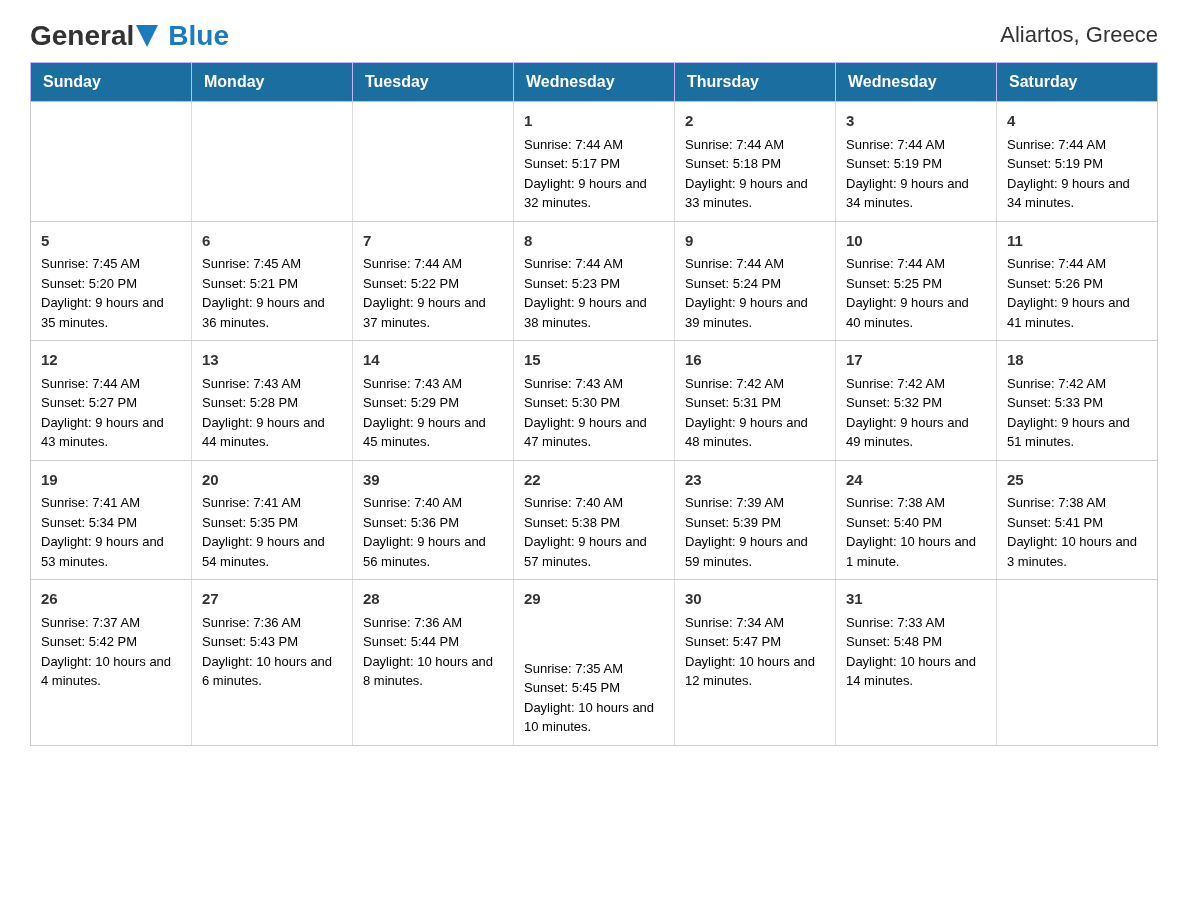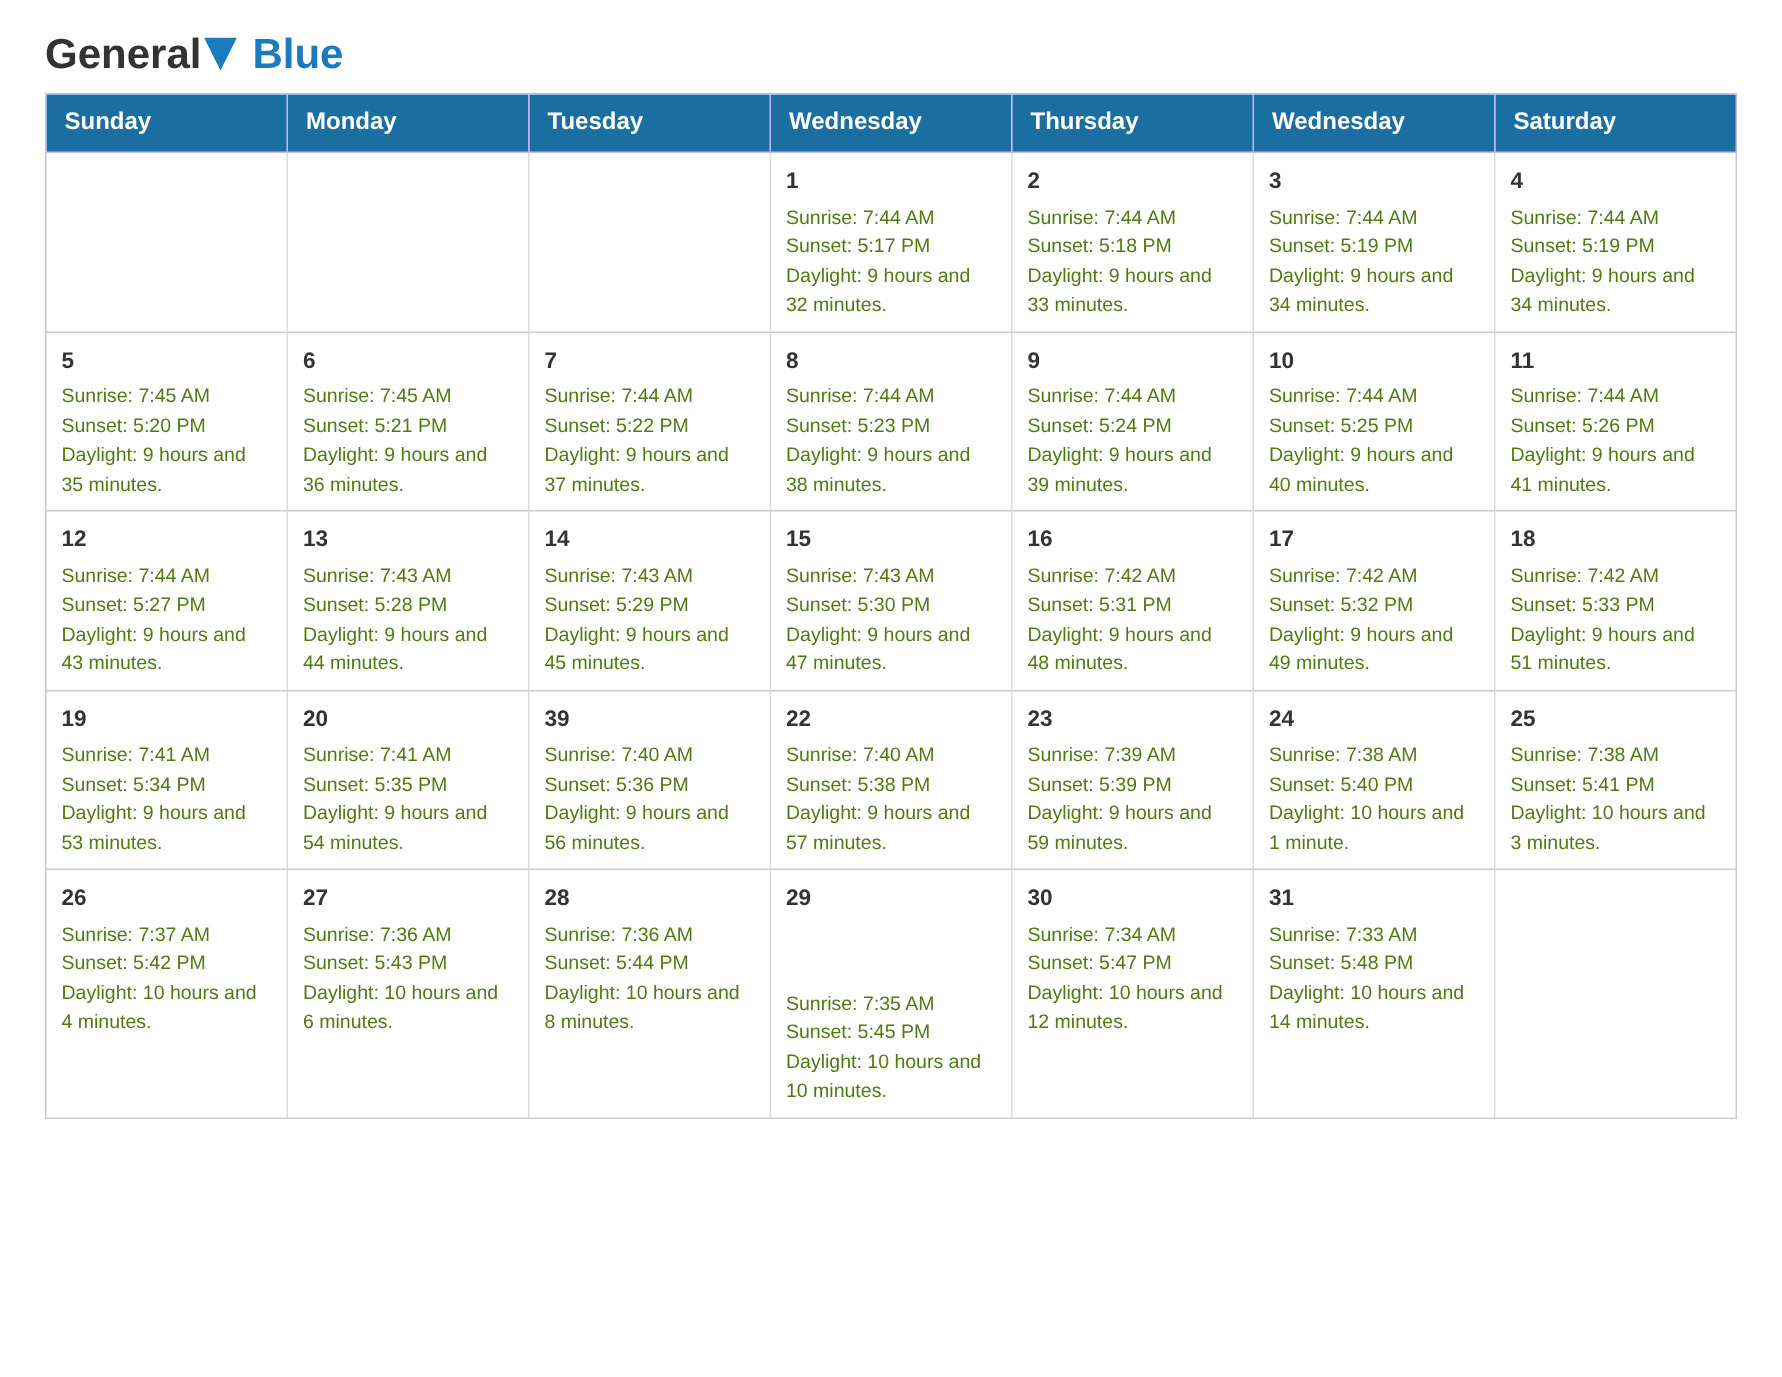--- a/index.html
+++ b/index.html
@@ -68,21 +68,21 @@
     }
     .cell-day {
       font-size: 15px;
       font-weight: bold;
       display: block;
       margin-bottom: 2px;
       color: #333;
     }
     .cell-info {
       font-size: 13px;
-      color: #4d7c0f;
+      color: #000000;
       line-height: 1.5;
     }
     .empty-cell {
       background: #fff;
     }
     tbody tr td {
       border-top: 2px solid #1a6fa0;
     }
     tbody tr td:not(:last-child) {
       border-right: 1px solid #ddd;
@@ -113,20 +113,21 @@
         <svg width="22" height="22" viewBox="0 0 22 22">
           <polygon points="0,0 22,0 11,22" fill="#1a7bbf"></polygon>
         </svg>
       </span>
     </div>
     <div class="logo-bottom-line">
       <span class="logo-blue">Blue</span>
     </div>
   </div>
   <div class="title-block">
+    <div class="calendar-subtitle">Aliartos, Greece</div>
   </div>
 </div>
 
 <table class="calendar-table">
   <thead>
     <tr>
     <th>Sunday</th>
         <th>Monday</th>
         <th>Tuesday</th>
         <th>Wednesday</th>

